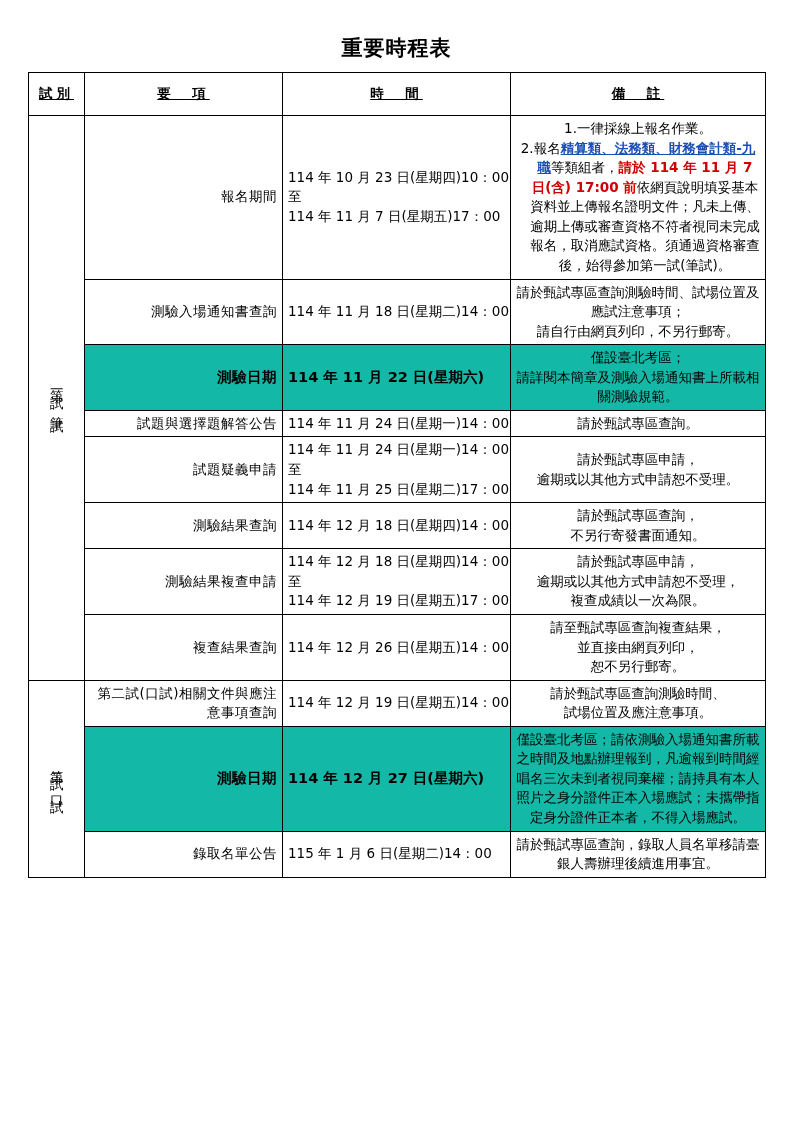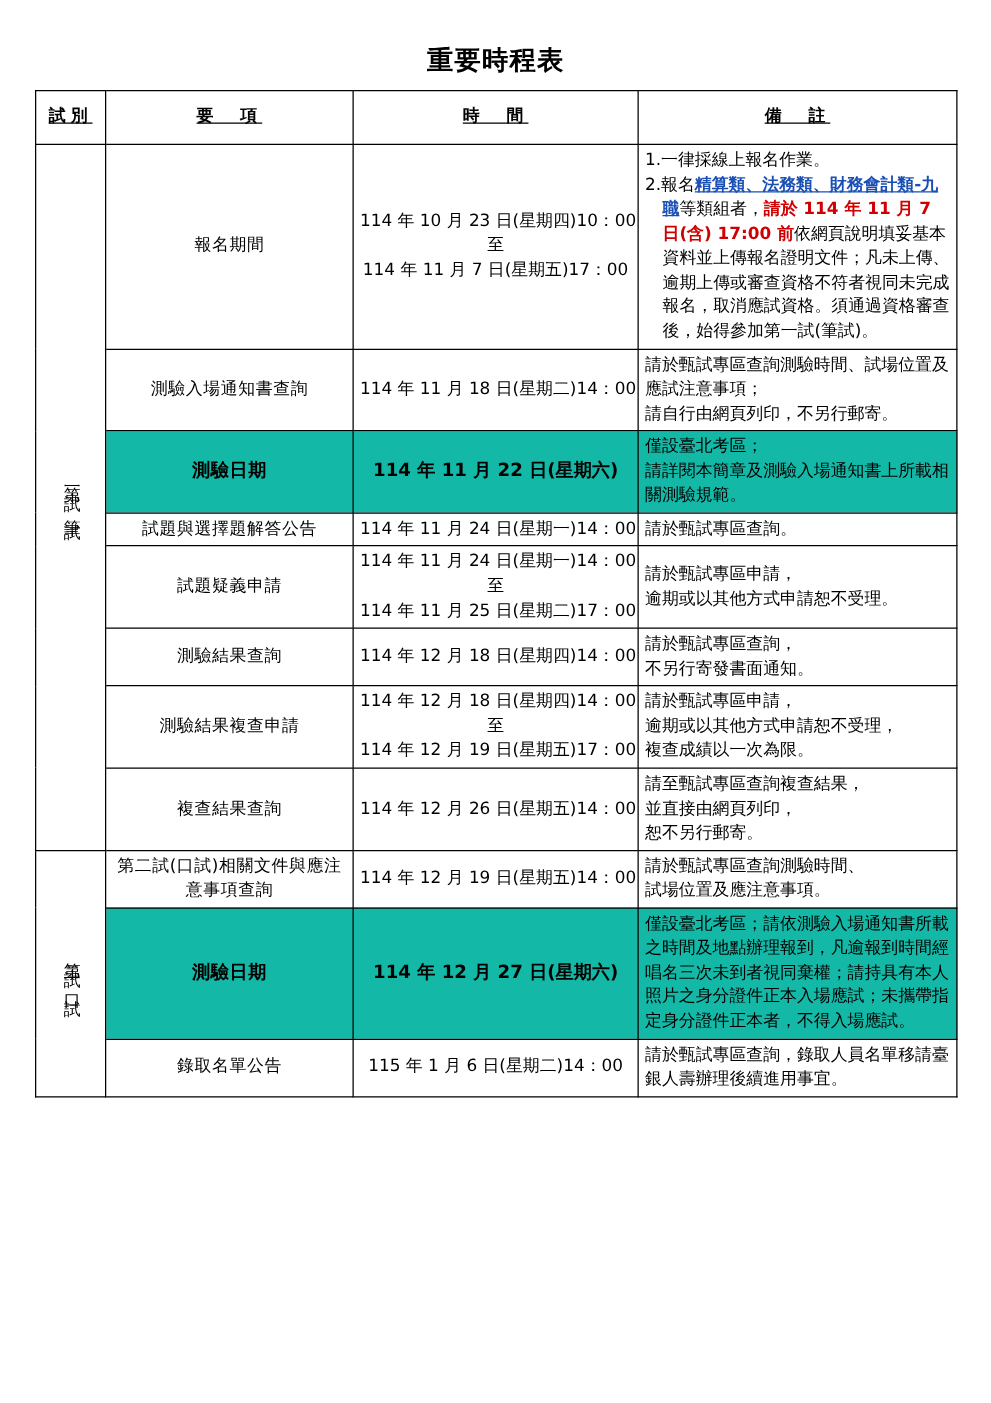--- a/index.html
+++ b/index.html
@@ -62,29 +62,29 @@
     line-height: 1.35;
     padding: 4px 8px;
   }
   .exam-cell span.vert {
     writing-mode: vertical-rl;
     text-orientation: upright;
     display: inline-block;
     letter-spacing: 3px;
   }
   .item-cell {
-    text-align: center;
+    text-align: right;
     letter-spacing: 0.5px;
   }
   .time-cell {
-    text-align: center;
+    text-align: left;
     line-height: 1.5;
   }
   .note-cell {
-    text-align: left;
+    text-align: center;
     line-height: 1.5;
     font-size: 13px;
   }
   .row-highlight td {
     background: #14b8a6;
   }
   .row-highlight .item-cell,
   .row-highlight .time-cell {
     font-weight: bold;
     font-size: 14.5px;

